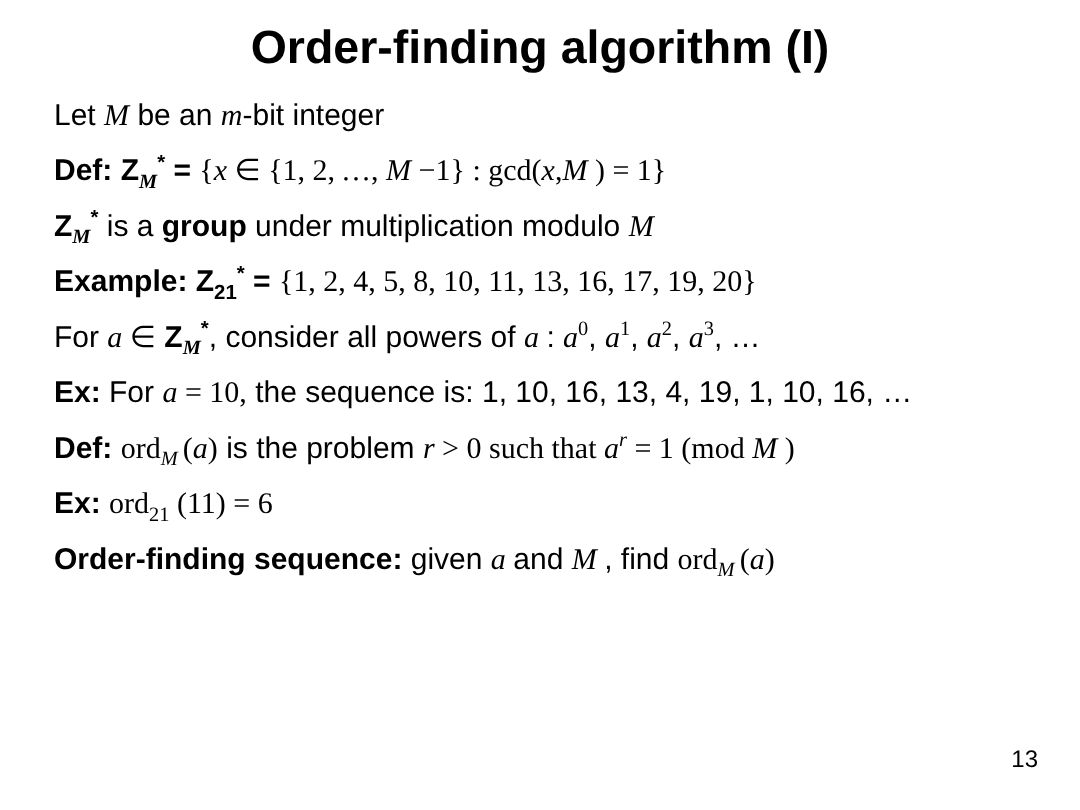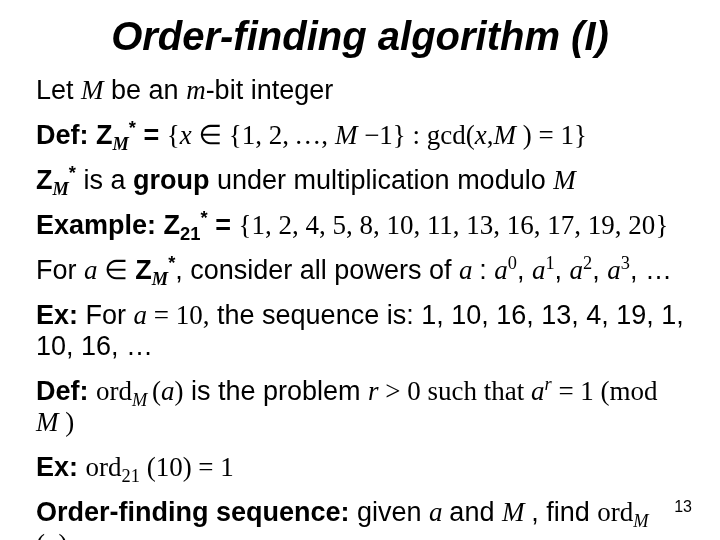--- a/index.html
+++ b/index.html
@@ -15,27 +15,26 @@
   .slide {
     box-sizing: border-box;
     width: 720px;
     height: 540px;
     padding: 14px 36px 10px 36px;
     position: relative;
   }
   .title {
     text-align: center;
     font-weight: bold;
-    font-size: 40px;
+    font-size: 31px;
     margin: 0 0 16px 0;
     color: #000;
-    font-style: italic;
   }
   .line {
-    font-size: 27px;
+    font-size: 20px;
     line-height: 1.15;
     margin: 0 0 14px 0;
   }
   .it { font-family: "Times New Roman", Times, serif; font-style: italic; }
   .rm { font-family: "Times New Roman", Times, serif; font-style: normal; }
   .bf { font-weight: bold; }
   sub, sup { font-size: 0.68em; line-height: 0; }
   .star { font-family: Arial, sans-serif; font-style: normal; }
   .pagenum {
     position: absolute;
@@ -74,21 +73,21 @@
 
   <p class="line">
     <span class="bf">Ex:</span><span> For </span><span class="it">a </span><span class="rm">= 10,</span><span> the sequence is: 1, 10, 16, 13, 4, 19, 1, 10, 16, …</span>
   </p>
 
   <p class="line">
     <span class="bf">Def: </span><span class="rm">ord</span><sub class="it">M </sub><span class="rm">(</span><span class="it">a</span><span class="rm">)</span><span> is the problem </span><span class="it">r </span><span class="rm">&gt; 0 such that </span><span class="it">a</span><sup class="it">r</sup><span class="rm"> = 1 (mod </span><span class="it">M </span><span class="rm">)</span>
   </p>
 
   <p class="line">
-    <span class="bf">Ex: </span><span class="rm">ord</span><sub class="rm">21</sub><span class="rm"> (10) = 1</span>
+    <span class="bf">Ex: </span><span class="rm">ord</span><sub class="rm">21</sub><span class="rm"> (11) = 6</span>
   </p>
 
   <p class="line">
     <span class="bf">Order-finding sequence:</span><span> given </span><span class="it">a </span><span>and </span><span class="it">M </span><span>, find </span><span class="rm">ord</span><sub class="it">M </sub><span class="rm">(</span><span class="it">a</span><span class="rm">)</span>
   </p>
 
   <div class="pagenum">13</div>
 </div>
 
 </body></html>

